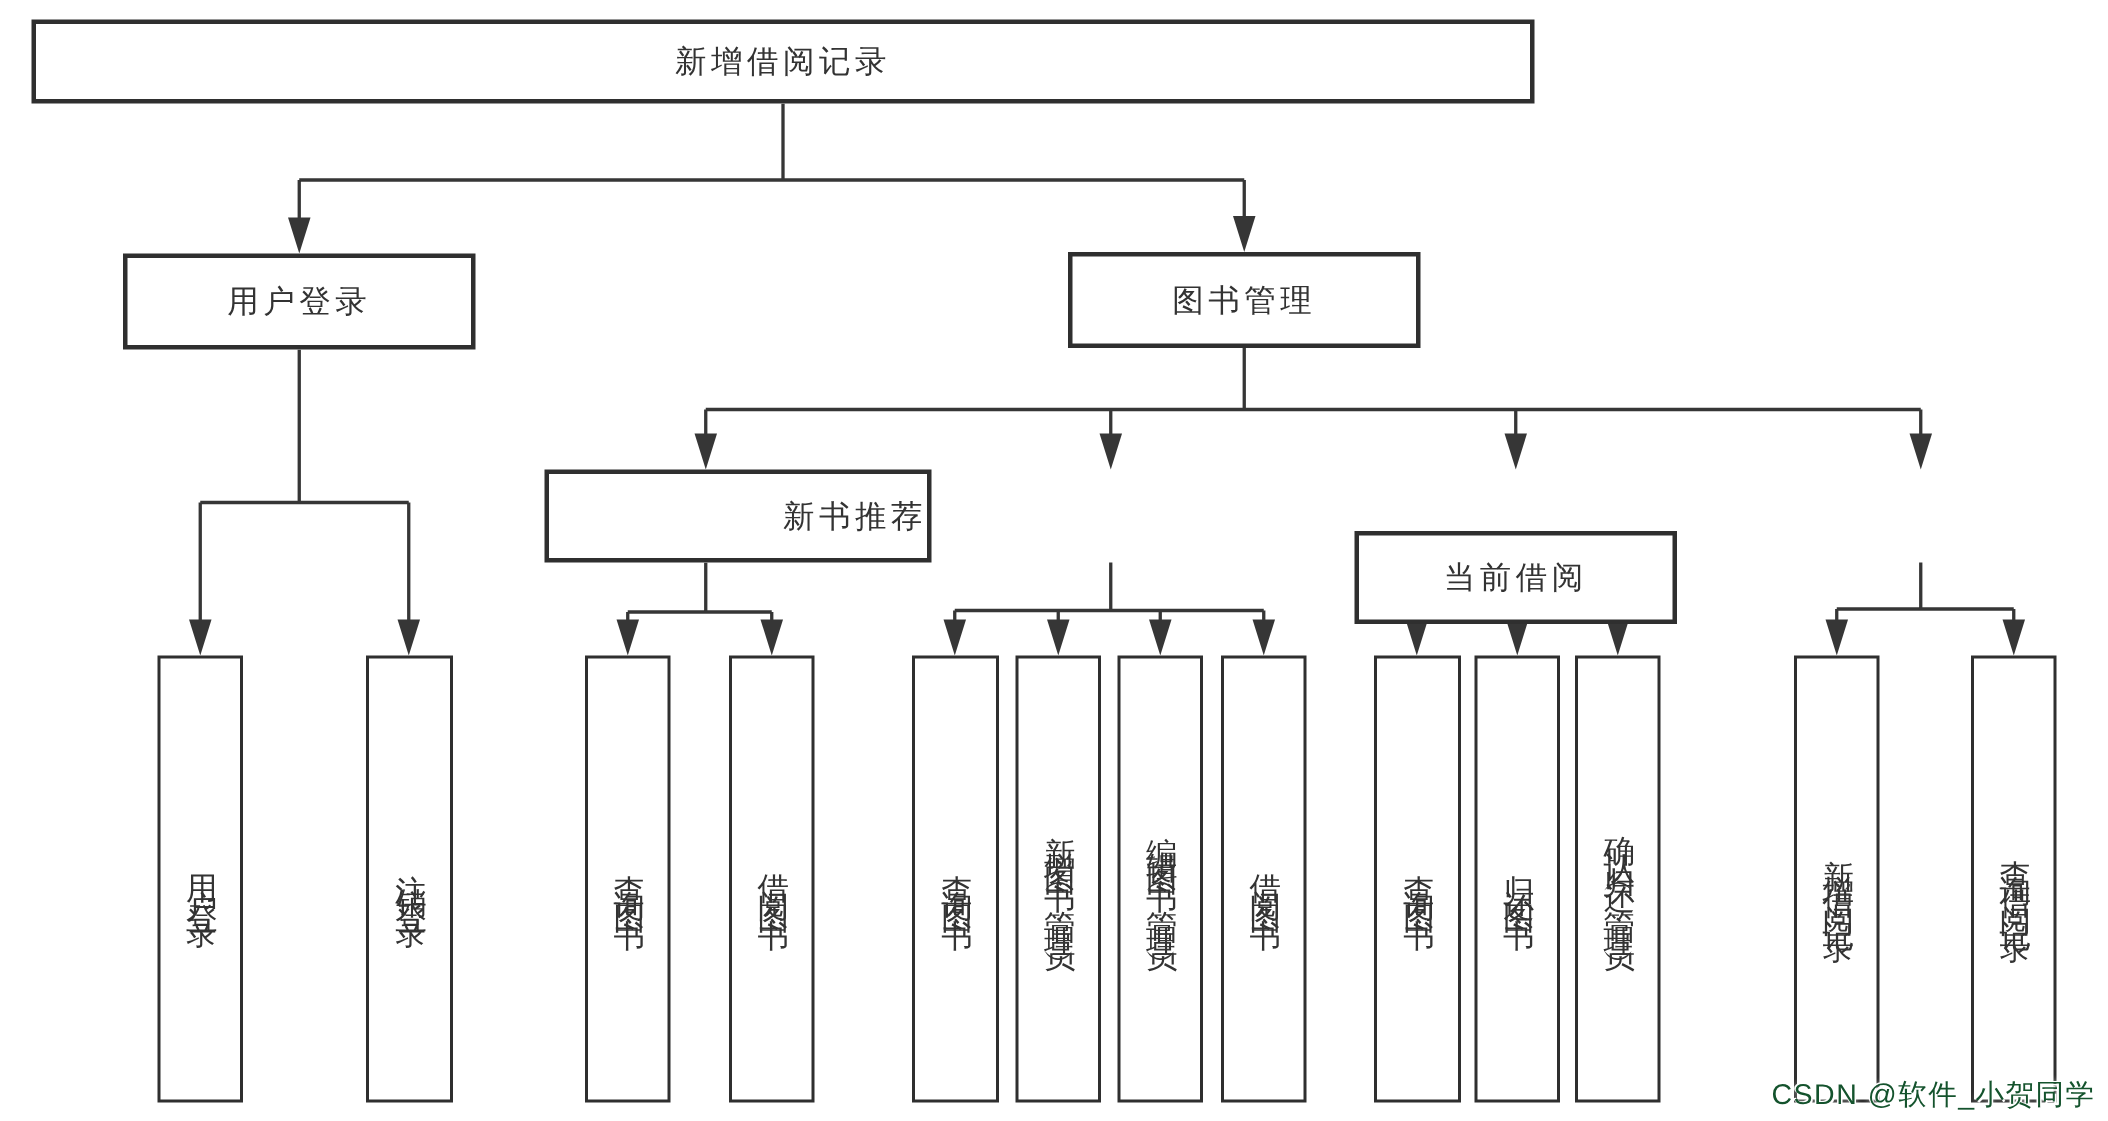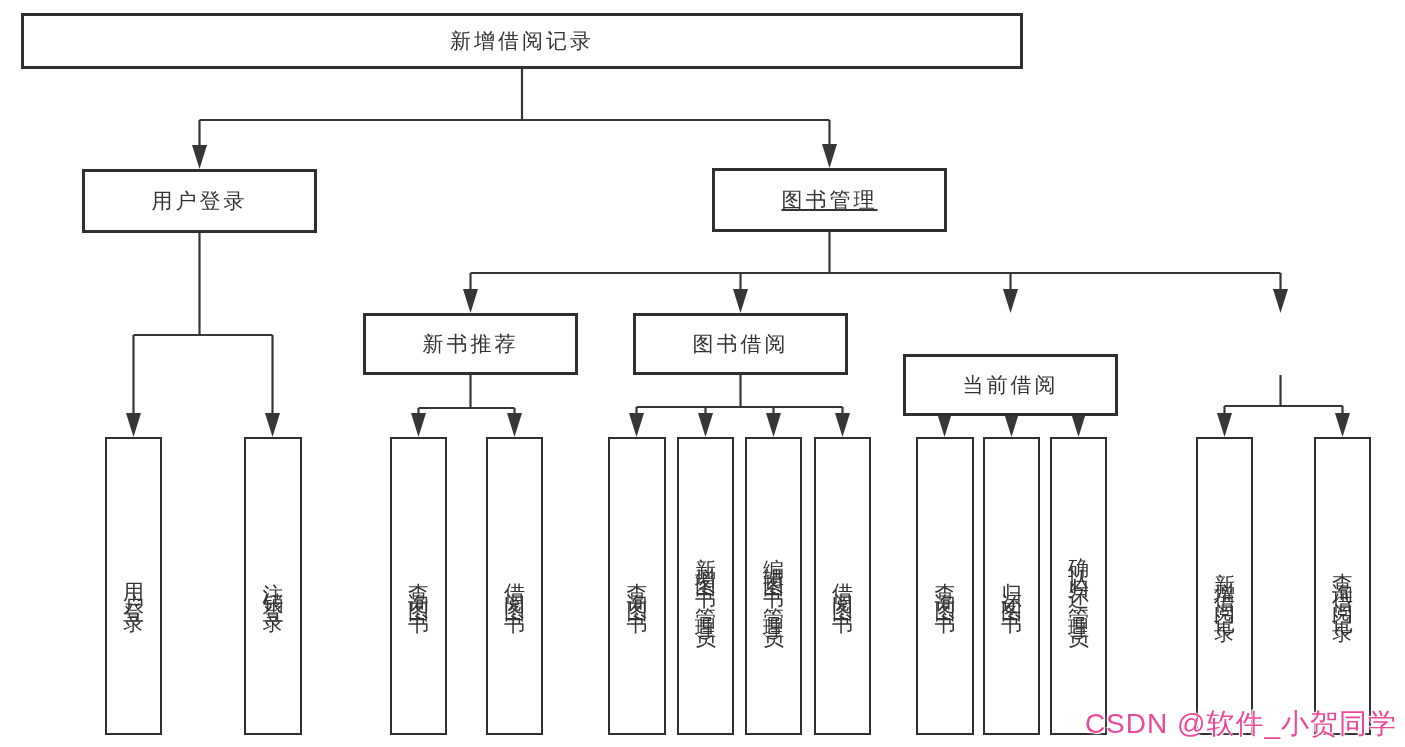--- a/index.html
+++ b/index.html
@@ -51,23 +51,23 @@
     text-orientation: mixed;
     letter-spacing: 10px;
     font-size: 21px;
     padding: 4px 0;
     white-space: normal;
   }
   .watermark {
     position: absolute;
     right: 8px;
     bottom: 4px;
-    font-size: 28px;
+    font-size: 19px;
     letter-spacing: 1px;
-    color: #ec4899;
+    color: #14532d;
     text-shadow: 1px 1px 0 #ffffff, -1px -1px 0 #ffffff, 0 0 4px #ffffff;
     z-index: 5;
   }
 </style>
 </head>
 <body>
 
 <div class="canvas">
 
   <svg class="connectors" viewBox="0 0 1405 747" xmlns="http://www.w3.org/2000/svg">
@@ -113,29 +113,26 @@
     </g>
   </svg>
 
   <div class="box" style="left:21px; top:13px; width:1002px; height:56px;">
     <span>新增借阅记录</span>
   </div>
 
   <div class="box" style="left:82px; top:169px; width:235px; height:64px;">
     <span>用户登录</span>
   </div>
-  <div class="box" style="left:712px; top:168px; width:235px; height:64px;text-decoration:underline;">
+  <div class="box" style="left:712px; top:168px; width:235px; height:64px;">
     <span>图书管理</span>
   </div>
 
-  <div class="box" style="left:363px; top:313px; width:215px; height:62px;">
+  <div class="box" style="left:363px; top:313px; width:258px; height:62px;justify-content:flex-end;">
     <span>新书推荐</span>
-  </div>
-  <div class="box" style="left:633px; top:313px; width:215px; height:62px;">
-    <span>图书借阅</span>
   </div>
   <div class="box" style="left:903px; top:313px; width:215px; height:62px;margin-top:41px;">
     <span>当前借阅</span>
   </div>
 
   <div class="box leaf" style="left:105px; top:437px; width:57px; height:298px;">
     <span>用户登录</span>
   </div>
   <div class="box leaf" style="left:244px; top:437px; width:58px; height:298px;">
     <span>注销登录</span>

